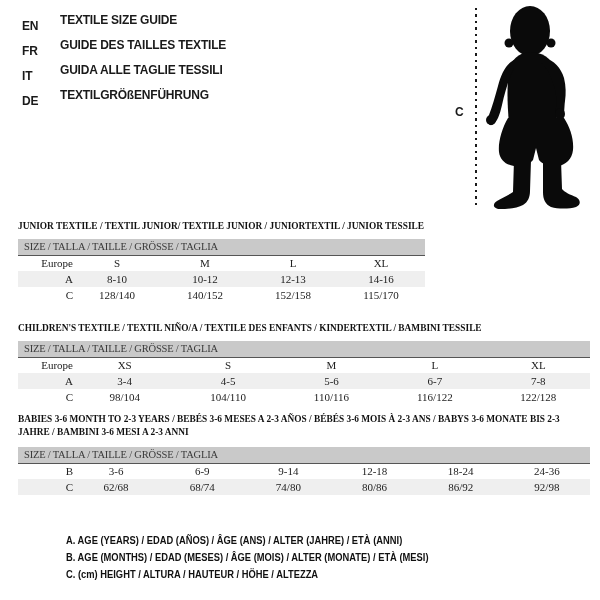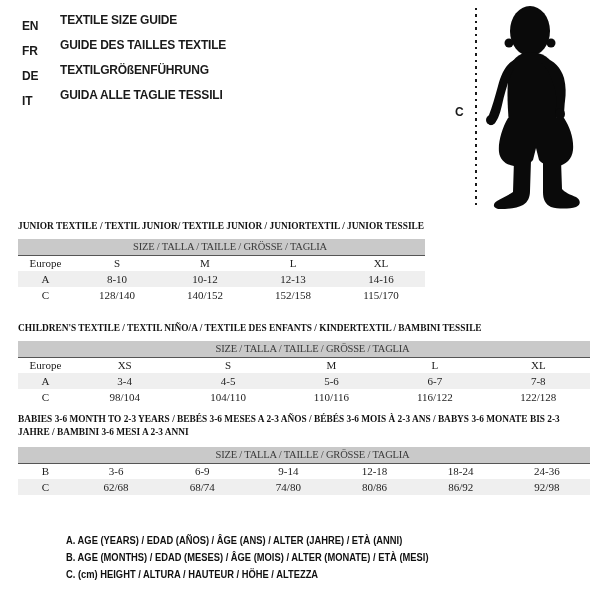--- a/index.html
+++ b/index.html
@@ -33,24 +33,24 @@
   .tw3 { top: 412px; width: 572px; }
   .table-title {
     font-size: 11px; font-weight: bold; line-height: 13px; color: #111;
     white-space: nowrap; transform: scaleX(0.85); transform-origin: left top;
     margin-bottom: 7px;
   }
   .tw3 .table-title { white-space: normal; width: 118%; margin-bottom: 9px; }
   table.size-table { border-collapse: collapse; table-layout: fixed; width: 100%; }
   table.size-table td, table.size-table th { font-weight: normal; font-size: 11px; height: 16px; padding: 0; vertical-align: middle; }
   tr.bar td {
-    background: #c9c9c9; color: #3a3a3a; text-align: center; padding-left: 17px;
+    background: #c9c9c9; color: #3a3a3a; text-align: left; padding-left: 6px;
     border-bottom: 1px solid #555; font-size: 10.5px; letter-spacing: -0.2px; white-space: nowrap;
   }
-  td.rowlabel { text-align: center; padding-left: 4px; color: #222; }
+  td.rowlabel { text-align: right; padding-left: 4px; color: #222; }
   td.val { text-align: center; color: #222; }
   tr.alt td { background: #efefef; }
   col.labelcol { width: 55px; }
 
   
   .legend { position: absolute; left: 18px; top: 532px; margin-left: 48px; }
   .legend-line {
     font-size: 11px; font-weight: bold; line-height: 17px; color: #111;
     white-space: nowrap; transform: scaleX(0.85); transform-origin: left top;
   }
@@ -61,26 +61,26 @@
 <div class="lang-block">
   <div class="lang-row">
     <span class="lang-code">EN</span>
     <span class="lang-label">TEXTILE SIZE GUIDE</span>
   </div>
   <div class="lang-row">
     <span class="lang-code">FR</span>
     <span class="lang-label">GUIDE DES TAILLES TEXTILE</span>
   </div>
   <div class="lang-row">
+    <span class="lang-code">IT</span>
+    <span class="lang-label">GUIDA ALLE TAGLIE TESSILI</span>
+  </div>
+  <div class="lang-row">
     <span class="lang-code">DE</span>
     <span class="lang-label">TEXTILGRÖßENFÜHRUNG</span>
-  </div>
-  <div class="lang-row">
-    <span class="lang-code">IT</span>
-    <span class="lang-label">GUIDA ALLE TAGLIE TESSILI</span>
   </div>
 </div>
 
 <div class="measure-line"></div>
 <div class="measure-label">C</div>
 <svg class="baby-svg" width="110" height="208" viewBox="0 0 110 208" aria-hidden="true">
   <g fill="#0a0a0a">
 
     <ellipse cx="46" cy="29" rx="20" ry="25"></ellipse>
     <circle cx="25" cy="41" r="4.5"></circle>

